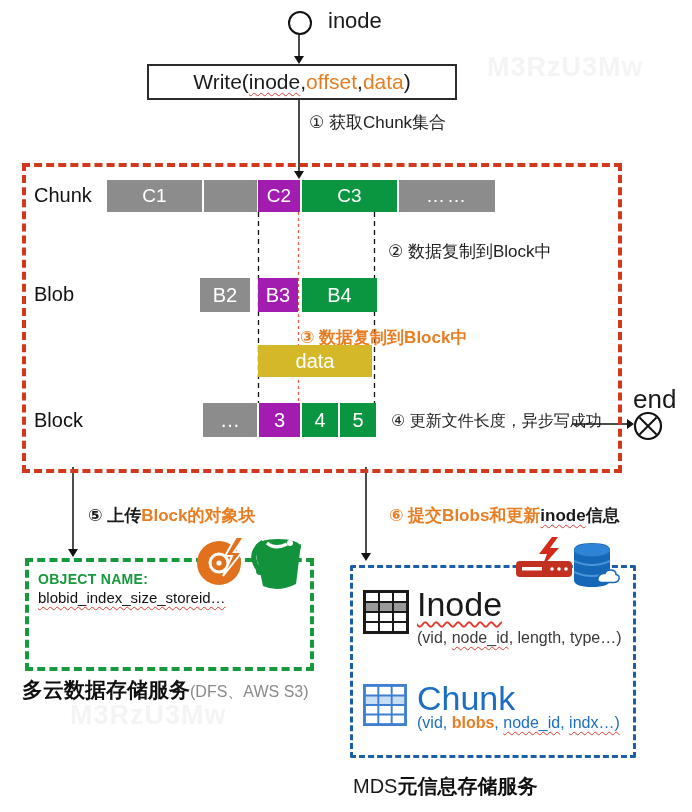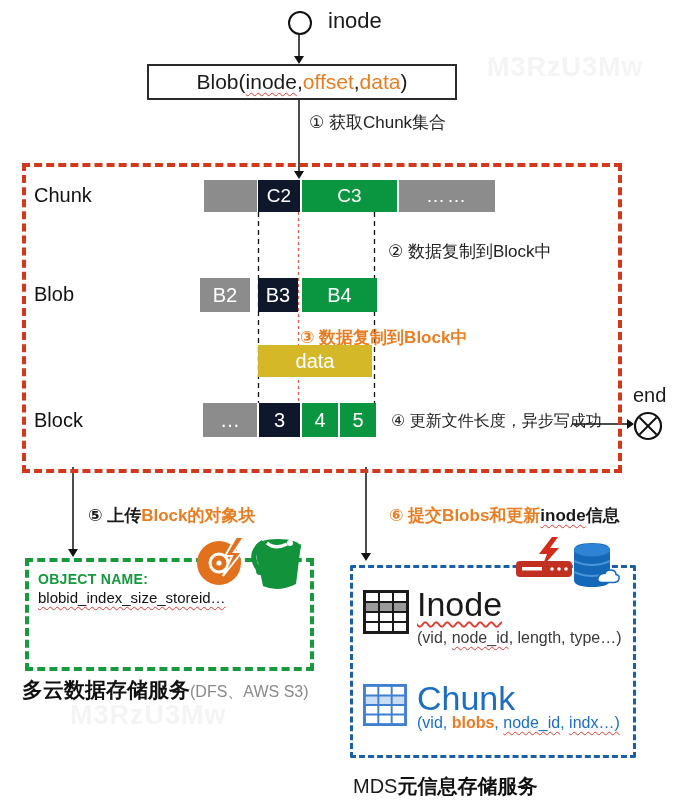--- a/index.html
+++ b/index.html
@@ -5,21 +5,21 @@
   html,body{margin:0;padding:0;background:#fff;}
   #stage{position:relative;width:692px;height:812px;background:#fff;overflow:hidden;
          font-family:"Liberation Sans","DejaVu Sans",sans-serif;color:#1a1a1a;}
   .abs{position:absolute;}
   .z2{z-index:2;}
   #svg-overlay{position:absolute;left:0;top:0;width:692px;height:812px;z-index:1;pointer-events:none;}
   .watermark{position:absolute;z-index:0;font-size:27px;font-weight:600;color:#f4f4f4;letter-spacing:1px;}
   
   #start-circle{left:288px;top:11px;width:20px;height:20px;border:2.5px solid #111;border-radius:50%;}
   #start-label{left:328px;top:8px;font-size:22px;}
-  #end-label{left:633px;top:384px;font-size:20px;}
+  #end-label{left:633px;top:384px;font-size:26px;}
   
   #write-box{left:147px;top:64px;width:306px;height:32px;border:2px solid #2b2b2b;background:#fff;
              display:flex;align-items:center;justify-content:center;font-size:21px;}
   .orange-t{color:#e87d22;}
   .sp{text-decoration-line:underline;text-decoration-style:wavy;text-decoration-color:#e03b2f;
       text-decoration-thickness:1px;text-underline-offset:3px;}
   
   .step{font-size:17px;color:#222;white-space:nowrap;}
   #step1{left:309px;top:111px;}
   #step2{left:388px;top:240px;}
@@ -28,21 +28,21 @@
   #step5{left:88px;top:504px;font-weight:700;}
   #step6{left:389px;top:504px;font-weight:700;color:#e87d22;}
   .black-t{color:#1a1a1a;}
   
   #red-box{left:22px;top:163px;width:592px;height:302px;border:4px dashed #d2381c;}
   .lane-label{font-size:20px;color:#111;}
   #chunk-label{left:34px;top:184px;}
   #blob-label{left:34px;top:283px;}
   #block-label{left:34px;top:409px;}
   .seg{position:absolute;z-index:2;color:#fff;font-size:19px;display:flex;align-items:center;justify-content:center;}
-  .gray{background:#8c8c8c;} .blue{background:#0f172a;} .green{background:#0a9640;}
+  .gray{background:#8c8c8c;} .blue{background:#a21caf;} .green{background:#0a9640;}
   .c{top:180px;height:32px;}
   .c1{left:107px;width:95px;} .c2{left:204px;width:53px;} .c3{left:258px;width:42px;}
   .c4{left:302px;width:95px;} .c5{left:399px;width:96px;letter-spacing:2px;}
   .b{top:278px;height:34px;font-size:20px;}
   .b2{left:200px;width:50px;} .b3{left:258px;width:40px;} .b4{left:302px;width:75px;}
   #data-block{left:258px;top:345px;width:114px;height:32px;background:#d4b827;z-index:2;
               display:flex;align-items:center;justify-content:center;color:#fff;font-size:20px;}
   .k{top:403px;height:34px;font-size:20px;}
   .k1{left:203px;width:54px;} .k2{left:259px;width:41px;} .k3{left:302px;width:36px;} .k4{left:340px;width:36px;}
   
@@ -96,21 +96,21 @@
     <line x1="73" y1="467" x2="73" y2="549" stroke="#111" stroke-width="1.5"></line>
     <polygon points="68,549 78,549 73,557" fill="#111"></polygon>
     <line x1="366" y1="467" x2="366" y2="553" stroke="#111" stroke-width="1.5"></line>
     <polygon points="361,553 371,553 366,561" fill="#111"></polygon>
   </svg>
 
   <div class="abs z2" id="start-circle"></div>
   <div class="abs z2" id="start-label">inode</div>
 
   <div class="abs z2" id="write-box">
-    <span>Blob(</span>
+    <span>Write(</span>
       <span class="sp">inode</span>
       <span>, </span>
       <span class="orange-t">offset</span>
       <span>, </span>
       <span class="orange-t">data</span>
       <span>)</span>
   </div>
 
   <div class="abs z2 step" id="step1">① 获取Chunk集合</div>
   <div class="abs z2 step" id="step2">② 数据复制到Block中</div>
@@ -119,20 +119,21 @@
   <div class="abs z2 step" id="step5">
     <span class="black-t">⑤ </span><span class="black-t">上传</span><span class="orange-t">Block的对象块</span>
   </div>
   <div class="abs z2 step" id="step6">
     <span>⑥ 提交Blobs和更新</span><span class="black-t sp">inode</span><span class="black-t">信息</span>
   </div>
 
   <div class="abs z2" id="red-box"></div>
 
   <div class="abs z2 lane-label" id="chunk-label">Chunk</div>
+  <div class="seg c c1 gray">C1</div>
   <div class="seg c c2 gray"></div>
   <div class="seg c c3 blue">C2</div>
   <div class="seg c c4 green">C3</div>
   <div class="seg c c5 gray">……</div>
 
   <div class="abs z2 lane-label" id="blob-label">Blob</div>
   <div class="seg b b2 gray">B2</div>
   <div class="seg b b3 blue">B3</div>
   <div class="seg b b4 green">B4</div>
 

